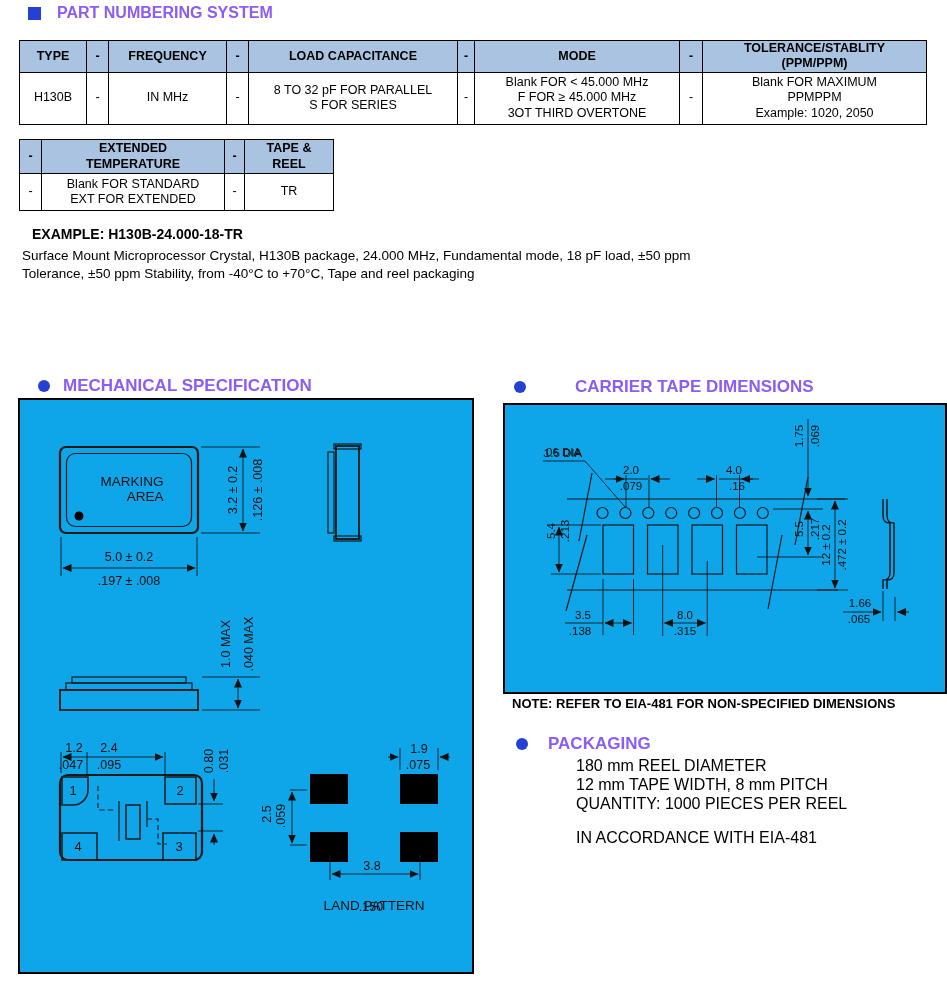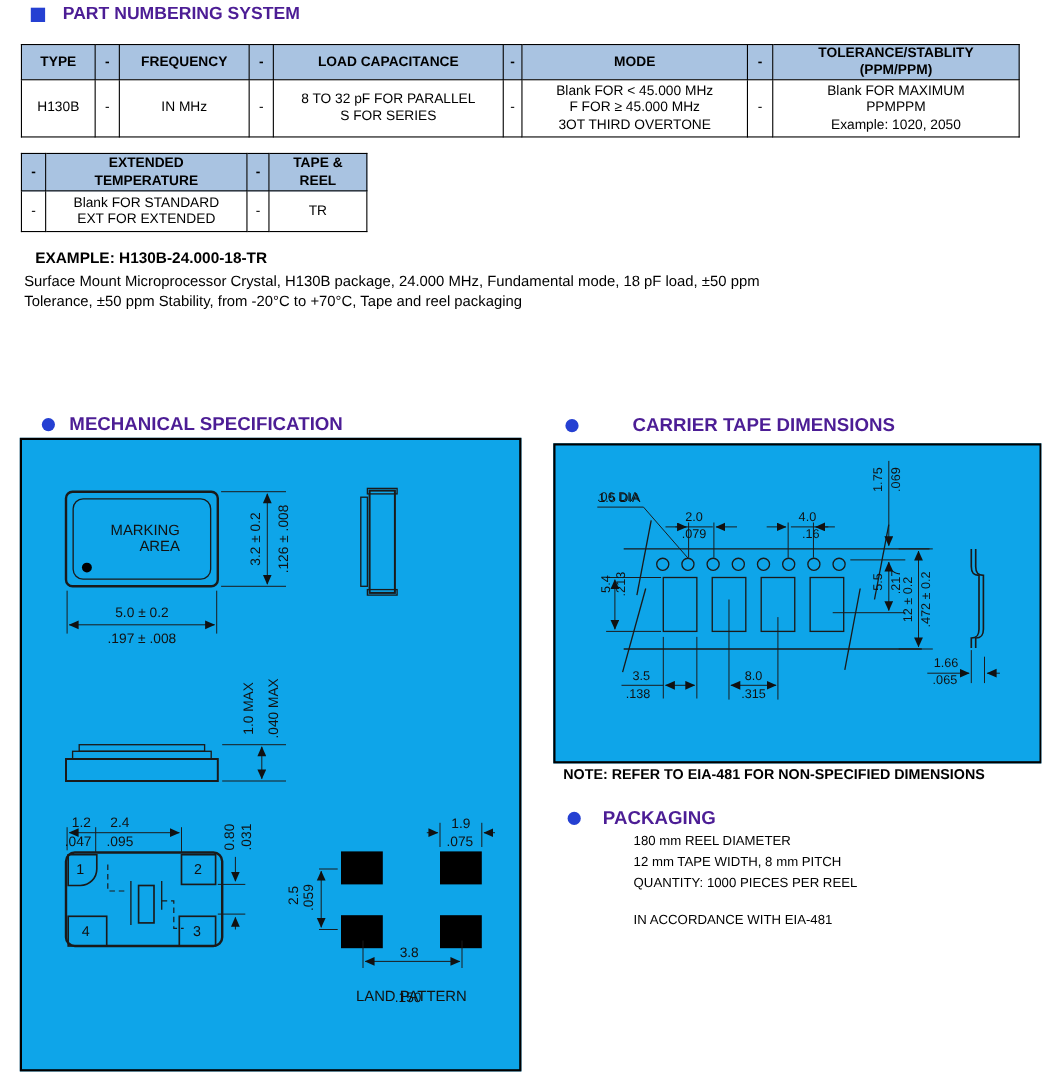--- a/index.html
+++ b/index.html
@@ -1,21 +1,21 @@
 <!DOCTYPE html>
 <html style="--header-bg: #a9c3e1; --accent-blue: #2540d2;"><head>
 <meta charset="utf-8">
 <style>
   html,body { margin:0; padding:0; background:#fff; }
   .page {
     position:relative; width:947px; height:983px; background:#fff;
     font-family:"Liberation Sans", sans-serif; color:#000; overflow:hidden;
   }
   .abs { position:absolute; }
-  .section-head { position:absolute; display:flex; align-items:center; font-weight:bold; color:#4c1d95; white-space:nowrap; }
+  .section-head { position:absolute; display:flex; align-items:center; font-weight:bold; color:#8b5cf6; white-space:nowrap; }
   .bullet-square { width:13px; height:13px; background:var(--accent-blue,#2540d2); flex:0 0 auto; }
   .bullet-circle { width:12px; height:12px; border-radius:50%; background:var(--accent-blue,#2540d2); flex:0 0 auto; }
 
   table.spec { border-collapse:collapse; table-layout:fixed; }
   table.spec th, table.spec td {
     border:1.6px solid #000; text-align:center; vertical-align:middle;
     font-size:12.5px; line-height:1.22; padding:0 2px; white-space:pre-line;
     font-family:"Liberation Sans", sans-serif;
   }
   table.spec th { background:var(--header-bg,#a9c3e1); font-weight:bold; }
@@ -34,21 +34,21 @@
   svg.draw .thin { stroke-width:0.9px; }
   svg.draw .dash { stroke-dasharray:5 3.5; stroke-width:1.1px; }
   svg.draw .fillb { fill:#000; stroke:none; }
   svg.draw marker path { fill:#111; stroke:none; }
 
   .dim { position:absolute; font-size:12.5px; line-height:1; color:#111; white-space:nowrap; transform:translate(-50%,-50%); }
   .dim.rot { transform:translate(-50%,-50%) rotate(-90deg); }
   .dim.sm { font-size:11.5px; }
 
   .note-line { position:absolute; font-weight:bold; font-size:13px; white-space:nowrap; }
-  .pack-line { position:absolute; font-size:12px; white-space:nowrap; }
+  .pack-line { position:absolute; font-size:16px; white-space:nowrap; }
 </style>
 </head>
 <body>
 
 <div class="page">
 
   <div class="section-head" style="left:28px; top:4px; font-size:16px;">
     <span class="bullet-square" style="margin-right:16px;"></span>
     <span>PART NUMBERING SYSTEM</span>
   </div>
@@ -118,21 +118,21 @@
       <td>Blank FOR STANDARD
 EXT FOR EXTENDED</td>
       <td>-</td>
       <td>TR</td>
     </tr>
   </tbody>
     </table>
 
   <div class="ex-title" style="left:32px; top:226px;">EXAMPLE: H130B-24.000-18-TR</div>
   <div class="ex-line" style="left:22px; top:248px;">Surface Mount Microprocessor Crystal, H130B package, 24.000 MHz, Fundamental mode, 18 pF load, ±50 ppm</div>
-  <div class="ex-line" style="left:22px; top:266px;">Tolerance, ±50 ppm Stability, from -20°C to +70°C, Tape and reel packaging</div>
+  <div class="ex-line" style="left:22px; top:266px;">Tolerance, ±50 ppm Stability, from -40°C to +70°C, Tape and reel packaging</div>
 
   <div class="section-head" style="left:38px; top:376px; font-size:17px;">
     <span class="bullet-circle" style="margin-right:13px;"></span>
     <span>MECHANICAL SPECIFICATION</span>
   </div>
 
   <div class="draw-box" style="left:18px; top:398px; width:452px; height:572px;">
     <svg class="draw" width="452" height="572" viewBox="0 0 452 572">
       <defs>
         <marker id="ma1" markerWidth="11" markerHeight="9" refX="8.5" refY="4" orient="auto" markerUnits="userSpaceOnUse">

